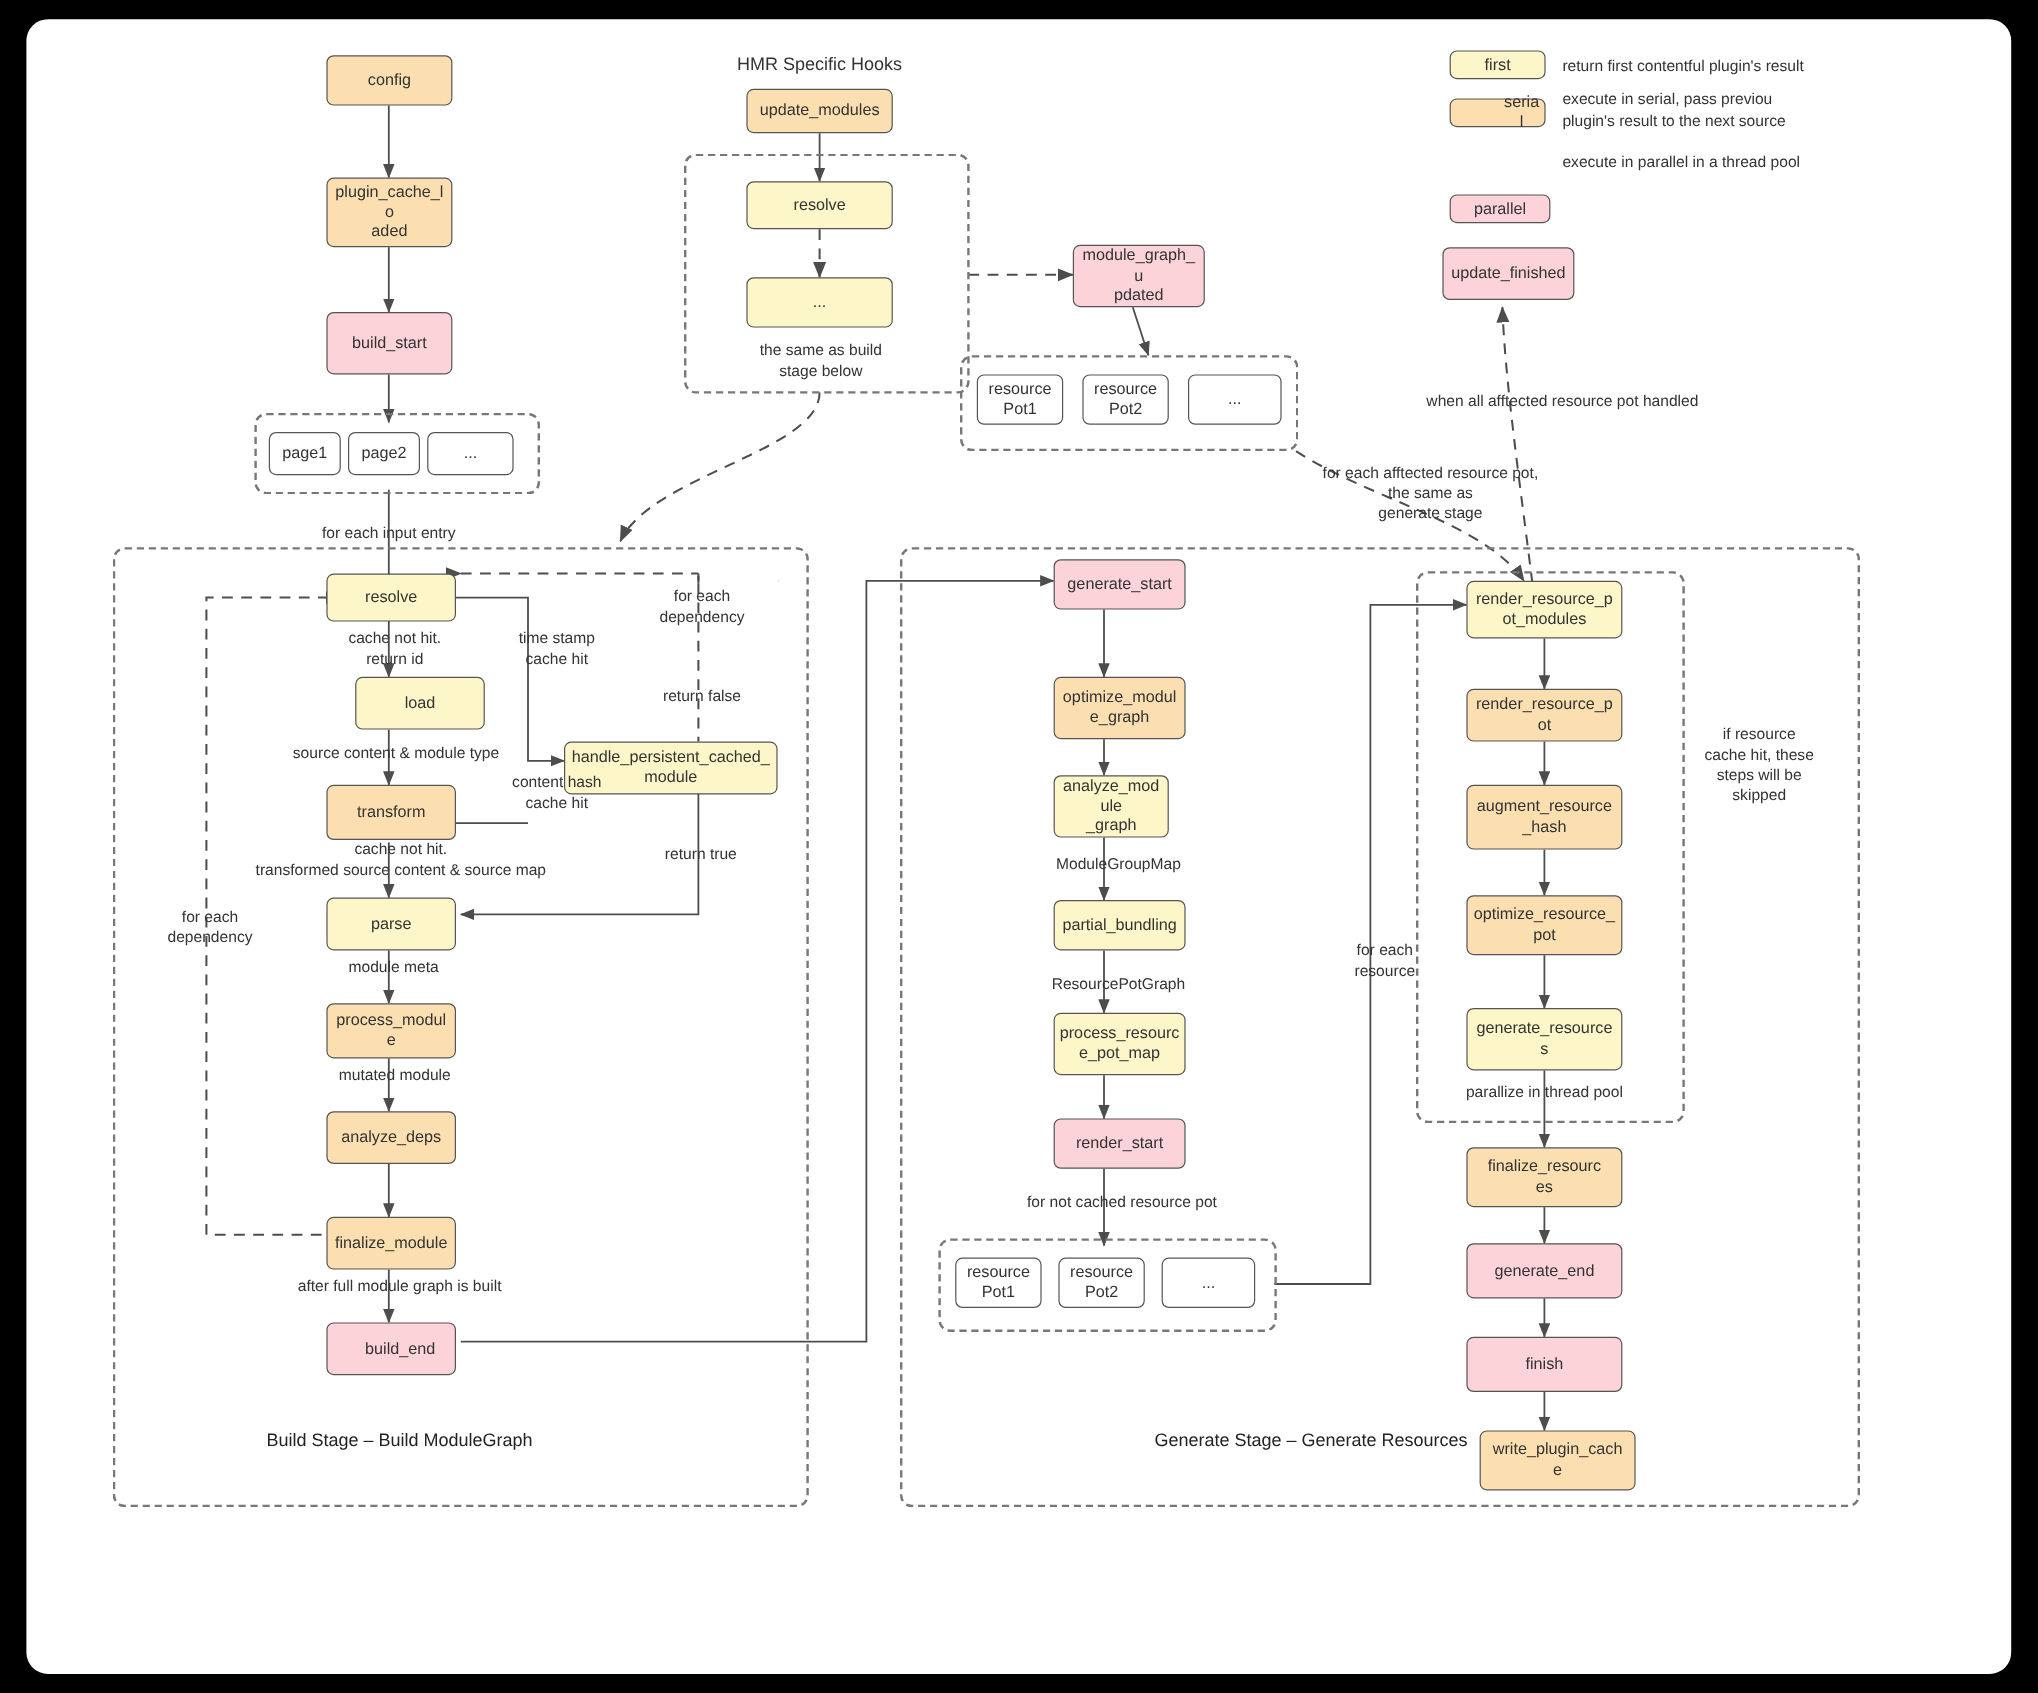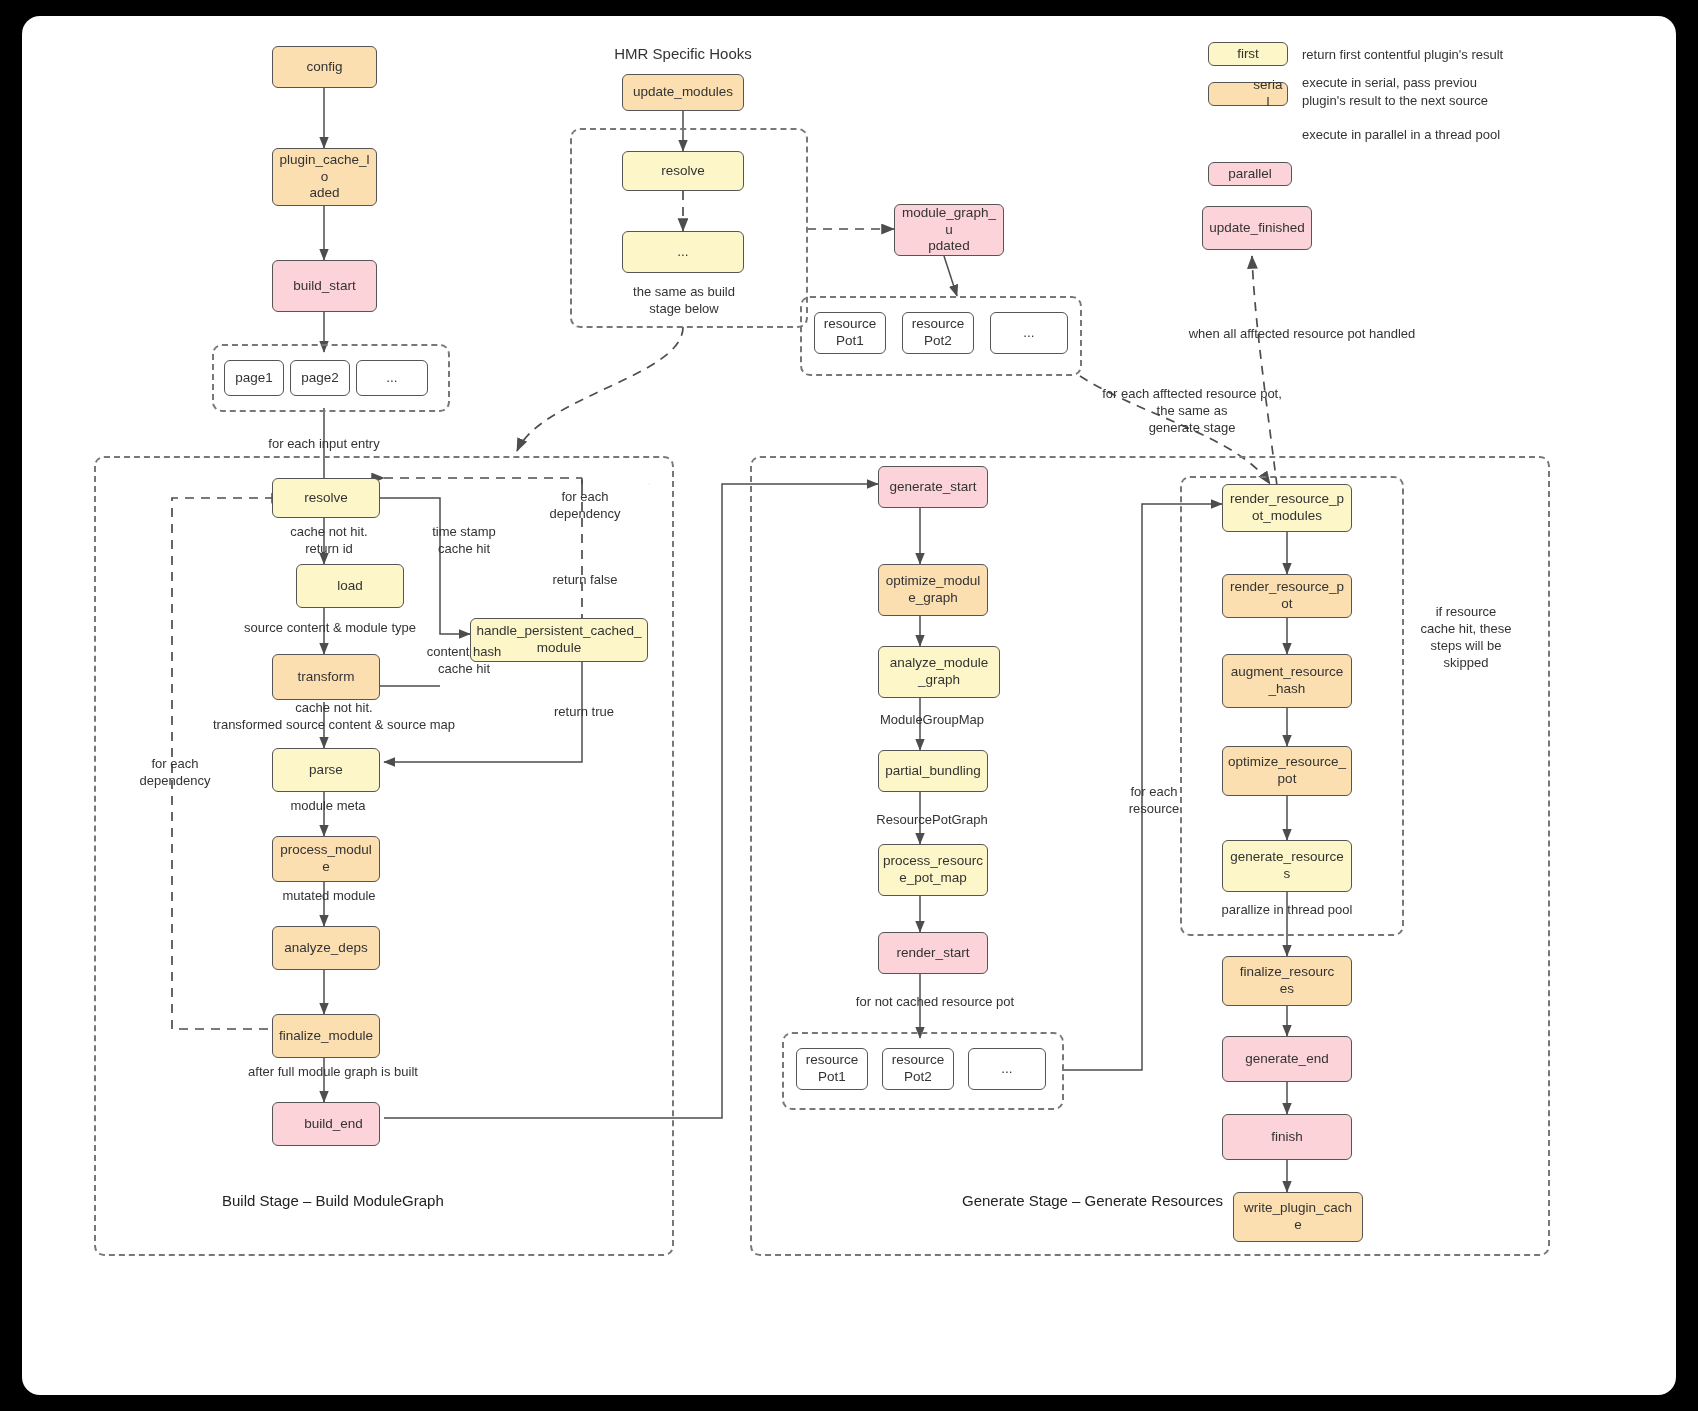--- a/index.html
+++ b/index.html
@@ -177,21 +177,21 @@
     <div class="lbl" style="left: 186px; top: 1048px; width: 250px; white-space: pre-line;">after full module graph is built</div>
     <div class="lbl" style="left: 98px; top: 740px; width: 110px; white-space: pre-line;">for each
 dependency</div>
 
     <div class="grp" style="left:728px;top:440px;width:800px;height:800px;"></div>
     <div class="stage-title" style="left:940px;top:1176px;width:400px;">Generate Stage – Generate Resources</div>
 
     <div class="node parallel" style="left: 856px; top: 450px; width: 110px; height: 42px; white-space: pre-line;">generate_start</div>
     <div class="node serial" style="left: 856px; top: 548px; width: 110px; height: 52px; white-space: pre-line;">optimize_modul
 e_graph</div>
-    <div class="node first" style="left: 856px; top: 630px; width: 122px; height: 52px; white-space: pre-line;">analyze_module
+    <div class="node first" style="left: 856px; top: 630px; width: 96px; height: 52px; white-space: pre-line;">analyze_module
 _graph</div>
     <div class="lbl" style="left: 840px; top: 696px; width: 140px; white-space: pre-line;">ModuleGroupMap</div>
     <div class="node first" style="left: 856px; top: 734px; width: 110px; height: 42px; white-space: pre-line;">partial_bundling</div>
     <div class="lbl" style="left: 832px; top: 796px; width: 156px; white-space: pre-line;">ResourcePotGraph</div>
     <div class="node first" style="left: 856px; top: 828px; width: 110px; height: 52px; white-space: pre-line;">process_resourc
 e_pot_map</div>
     <div class="node parallel" style="left: 856px; top: 916px; width: 110px; height: 42px; white-space: pre-line;">render_start</div>
     <div class="lbl" style="left: 808px; top: 978px; width: 210px; white-space: pre-line;">for not cached resource pot</div>
 
     <div class="grp" style="left:760px;top:1016px;width:282px;height:78px;"></div>

